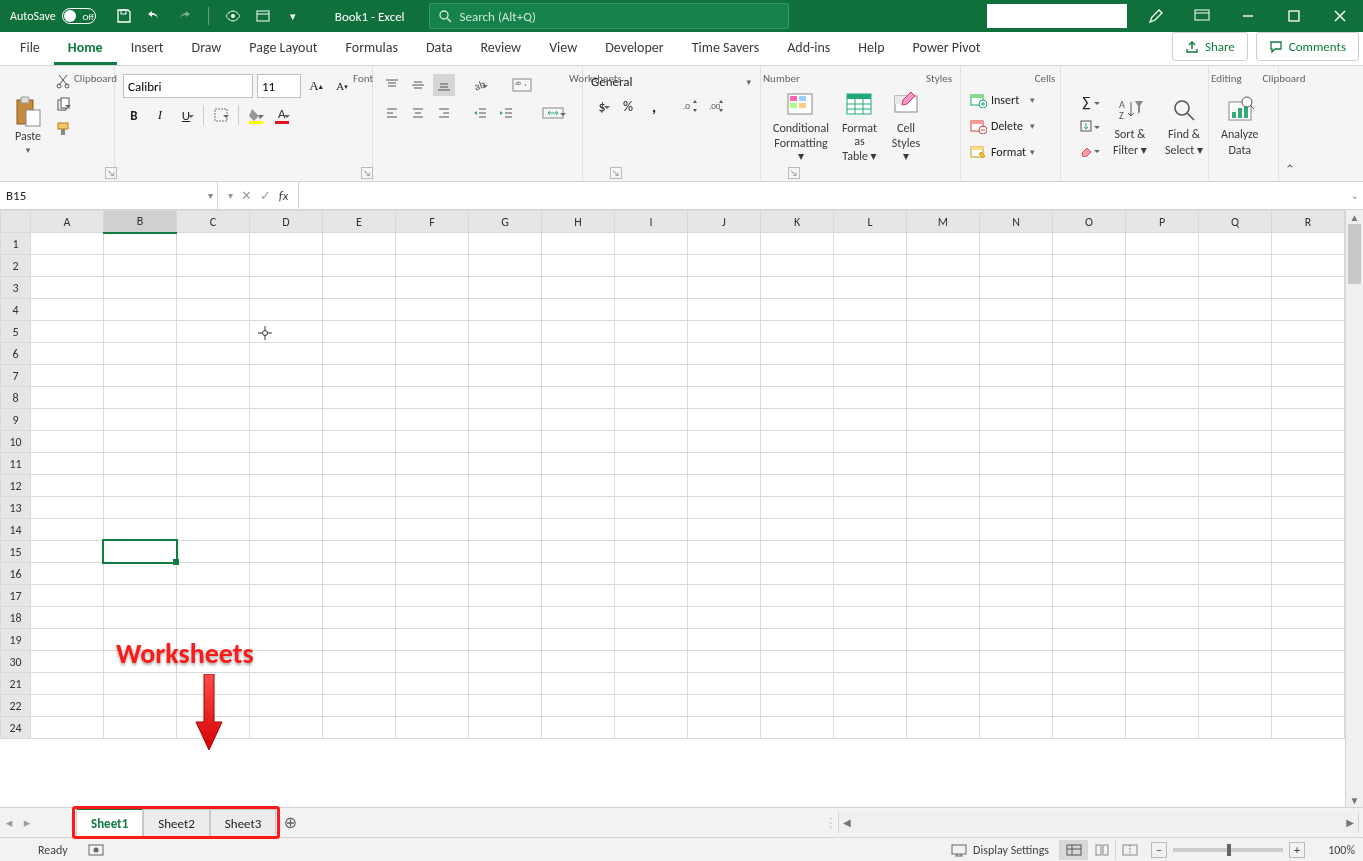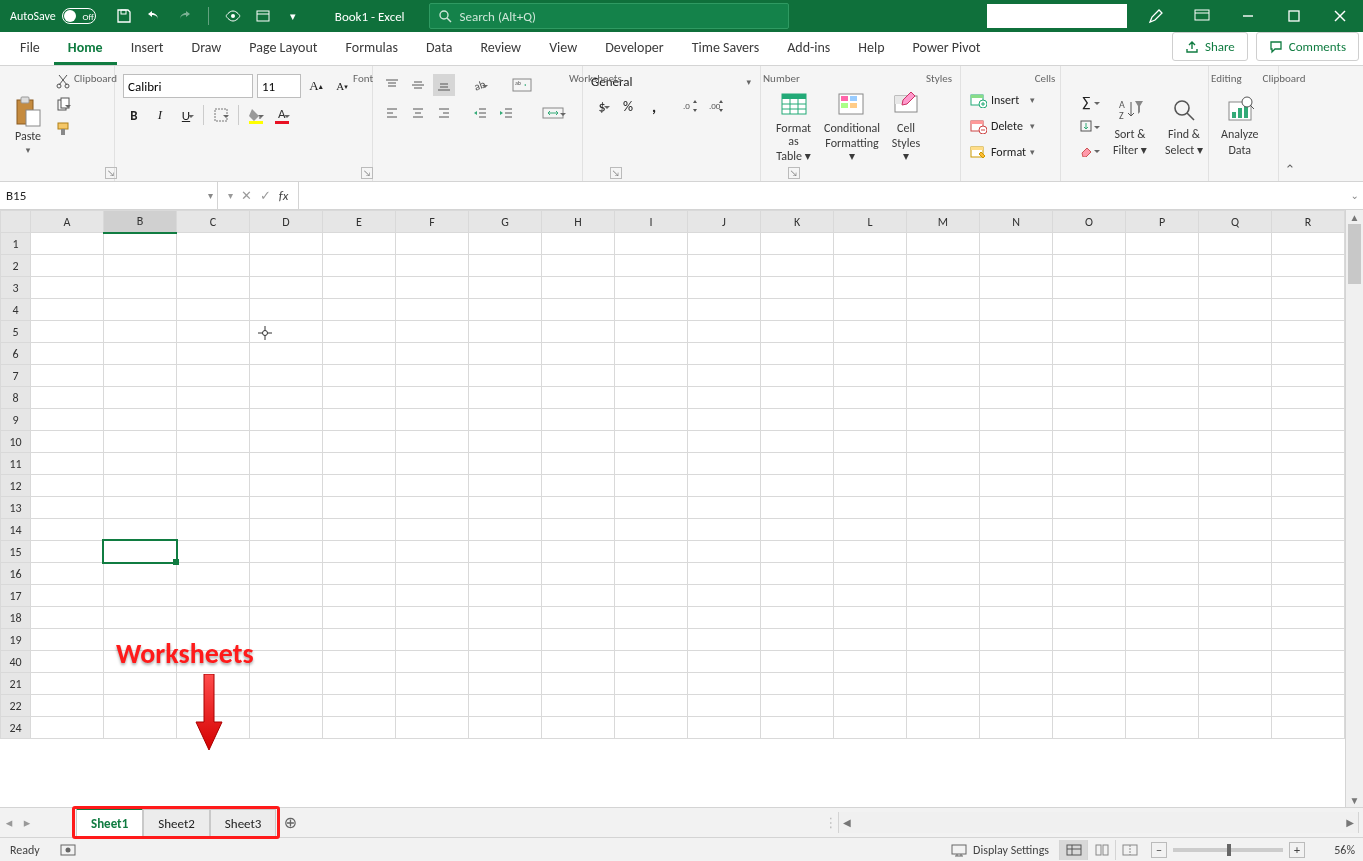--- a/index.html
+++ b/index.html
@@ -94,21 +94,21 @@
   .tabstrip .navarr{width:18px;display:flex;align-items:center;justify-content:center;color:#999;}
   .tabstrip .tabs{display:flex;align-items:flex-end;position:relative;}
   .tabstrip .stab{padding:6px 14px;border:1px solid #c9c9c9;border-bottom:none;background:#ececec;font-size:13px;margin-top:2px;}
   .tabstrip .stab.active{background:#fff;color:#107c41;font-weight:600;border-top:2px solid #107c41;}
   .tabstrip .annotbox{position:absolute;left:-4px;top:-2px;right:-4px;bottom:-2px;border:3px solid #ff1a1a;border-radius:3px;pointer-events:none;}
   .tabstrip .addtab{width:28px;display:flex;align-items:center;justify-content:center;color:#666;font-size:16px;border:1px solid transparent;}
   .tabstrip .scrollsplit{width:14px;display:flex;align-items:center;justify-content:center;color:#bbb;}
   .tabstrip .hscroll{flex:1;display:flex;align-items:center;background:#f0f0f0;border-left:1px solid #d4d4d4;border-right:1px solid #d4d4d4;margin:4px 4px 4px 0;position:relative;}
   .tabstrip .hscroll .arrh{width:16px;text-align:center;color:#777;font-size:10px;}
   
-  .statusbar{height:24px;background:#f2f2f2;border-top:1px solid #d4d4d4;display:flex;align-items:center;font-size:12px;color:#444;}
+  .statusbar{height:24px;background:#f2f2f2;border-top:1px solid #d4d4d4;display:flex;align-items:center;font-size:12px;color:#444;padding-left:28px;}
   .statusbar .sseg{padding:0 10px;display:flex;align-items:center;gap:6px;}
   .statusbar .spacer{flex:1;}
   .statusbar .viewbtn{width:28px;height:20px;display:flex;align-items:center;justify-content:center;border-left:1px solid #d4d4d4;}
   .statusbar .zoom{display:flex;align-items:center;gap:6px;padding:0 8px;}
   .statusbar .ztrack{width:110px;height:4px;background:#ccc;position:relative;}
   .statusbar .ztrack .zknob{position:absolute;left:54px;top:-4px;width:4px;height:12px;background:#666;}
   
   svg{display:block;}
 </style>
 </head>
@@ -418,43 +418,43 @@
       </div>
     </div>
     <div class="glabel"><span>Number</span><span class="launcher">↘</span></div>
   </div>
 
   <div class="group stylesgrp">
     <div style="flex:1;display:flex;gap:2px;">
       <div class="bigbtn">
         <div class="bigicon">
             <svg width="30" height="28">
+              <rect x="2" y="4" width="24" height="20" fill="#fff" stroke="#888"></rect>
+              <rect x="4" y="6" width="7" height="5" fill="#f6a"></rect>
+              <rect x="13" y="6" width="7" height="5" fill="#9cf"></rect>
+              <rect x="4" y="13" width="7" height="5" fill="#af8"></rect>
+              <rect x="13" y="13" width="7" height="5" fill="#fc8"></rect>
+            </svg>
+          </div>
+        <span>Conditional</span>
+        <span><span>Formatting</span> ▾</span>
+      </div>
+      <div class="bigbtn">
+        <div class="bigicon">
+            <svg width="30" height="28">
               <rect x="3" y="4" width="24" height="20" fill="#fff" stroke="#2a7"></rect>
               <rect x="3" y="4" width="24" height="5" fill="#2a7"></rect>
               <line x1="11" y1="4" x2="11" y2="24" stroke="#2a7"></line>
               <line x1="19" y1="4" x2="19" y2="24" stroke="#2a7"></line>
               <line x1="3" y1="14" x2="27" y2="14" stroke="#2a7"></line>
               <line x1="3" y1="19" x2="27" y2="19" stroke="#2a7"></line>
             </svg>
           </div>
         <span>Format as</span>
         <span><span>Table</span> ▾</span>
-      </div>
-      <div class="bigbtn">
-        <div class="bigicon">
-            <svg width="30" height="28">
-              <rect x="2" y="4" width="24" height="20" fill="#fff" stroke="#888"></rect>
-              <rect x="4" y="6" width="7" height="5" fill="#f6a"></rect>
-              <rect x="13" y="6" width="7" height="5" fill="#9cf"></rect>
-              <rect x="4" y="13" width="7" height="5" fill="#af8"></rect>
-              <rect x="13" y="13" width="7" height="5" fill="#fc8"></rect>
-            </svg>
-          </div>
-        <span>Conditional</span>
-        <span><span>Formatting</span> ▾</span>
       </div>
       <div class="bigbtn">
         <div class="bigicon">
             <svg width="30" height="28">
               <rect x="4" y="6" width="22" height="16" fill="#fff" stroke="#888"></rect>
               <rect x="4" y="6" width="11" height="8" fill="#e8e8e8"></rect>
               <path d="M20 2l4 4-8 8-5 1 1-5z" fill="#f9c" stroke="#c36"></path>
             </svg>
           </div>
         <span>Cell</span>
@@ -1002,21 +1002,21 @@
             <td></td>
             <td></td>
             <td></td>
             <td></td>
             <td></td>
             <td></td>
             <td></td>
             <td></td>
           </tr>
           <tr>
-            <th>40</th>
+            <th>30</th>
             <td></td>
             <td></td>
             <td></td>
             <td></td>
             <td></td>
             <td></td>
             <td></td>
             <td></td>
             <td></td>
             <td></td>
@@ -1178,15 +1178,15 @@
         <rect x="1" y="1" width="14" height="10" fill="none" stroke="#888"></rect>
         <line x1="8" y1="1" x2="8" y2="11" stroke="#888" stroke-dasharray="2 1"></line>
       </svg>
     </div>
   <div class="zoom">
     <span style="width:16px;text-align:center;border:1px solid #bbb;">−</span>
     <div class="ztrack">
         <div class="zknob"></div>
       </div>
     <span style="width:16px;text-align:center;border:1px solid #bbb;">+</span>
-    <span style="width:44px;text-align:right;">56%</span>
+    <span style="width:44px;text-align:right;">100%</span>
   </div>
 </div>
 
 </body></html>

